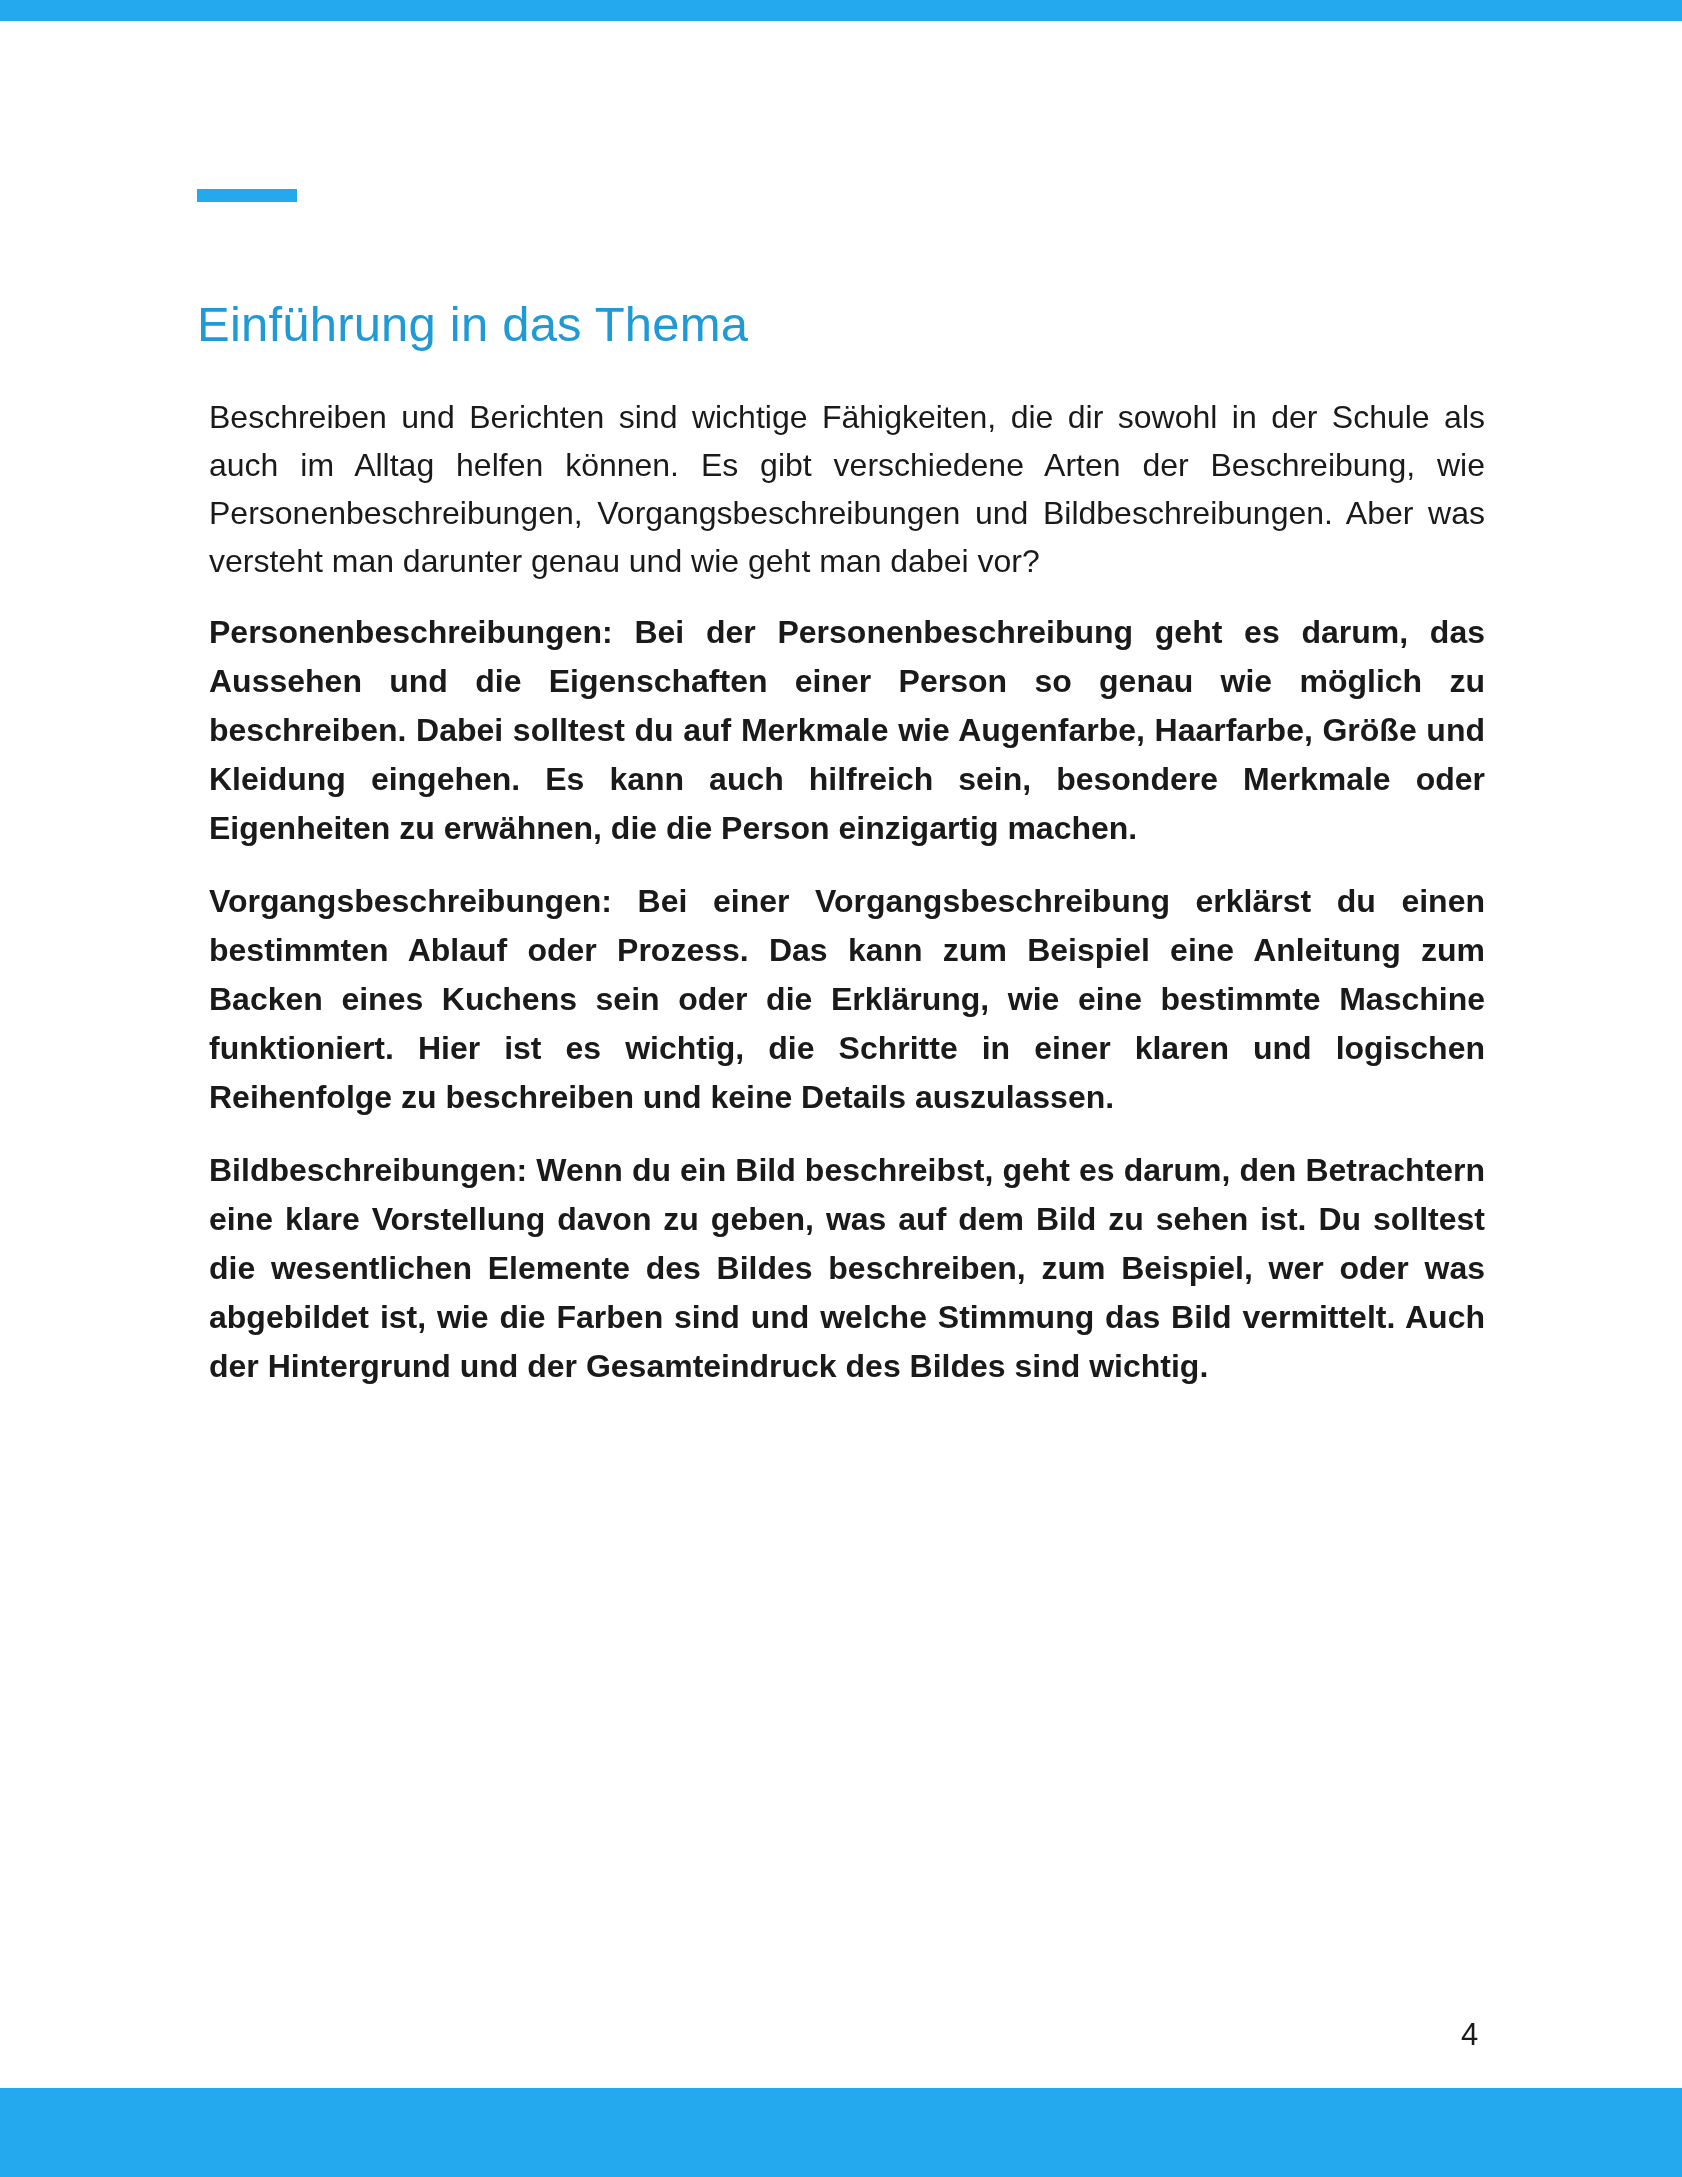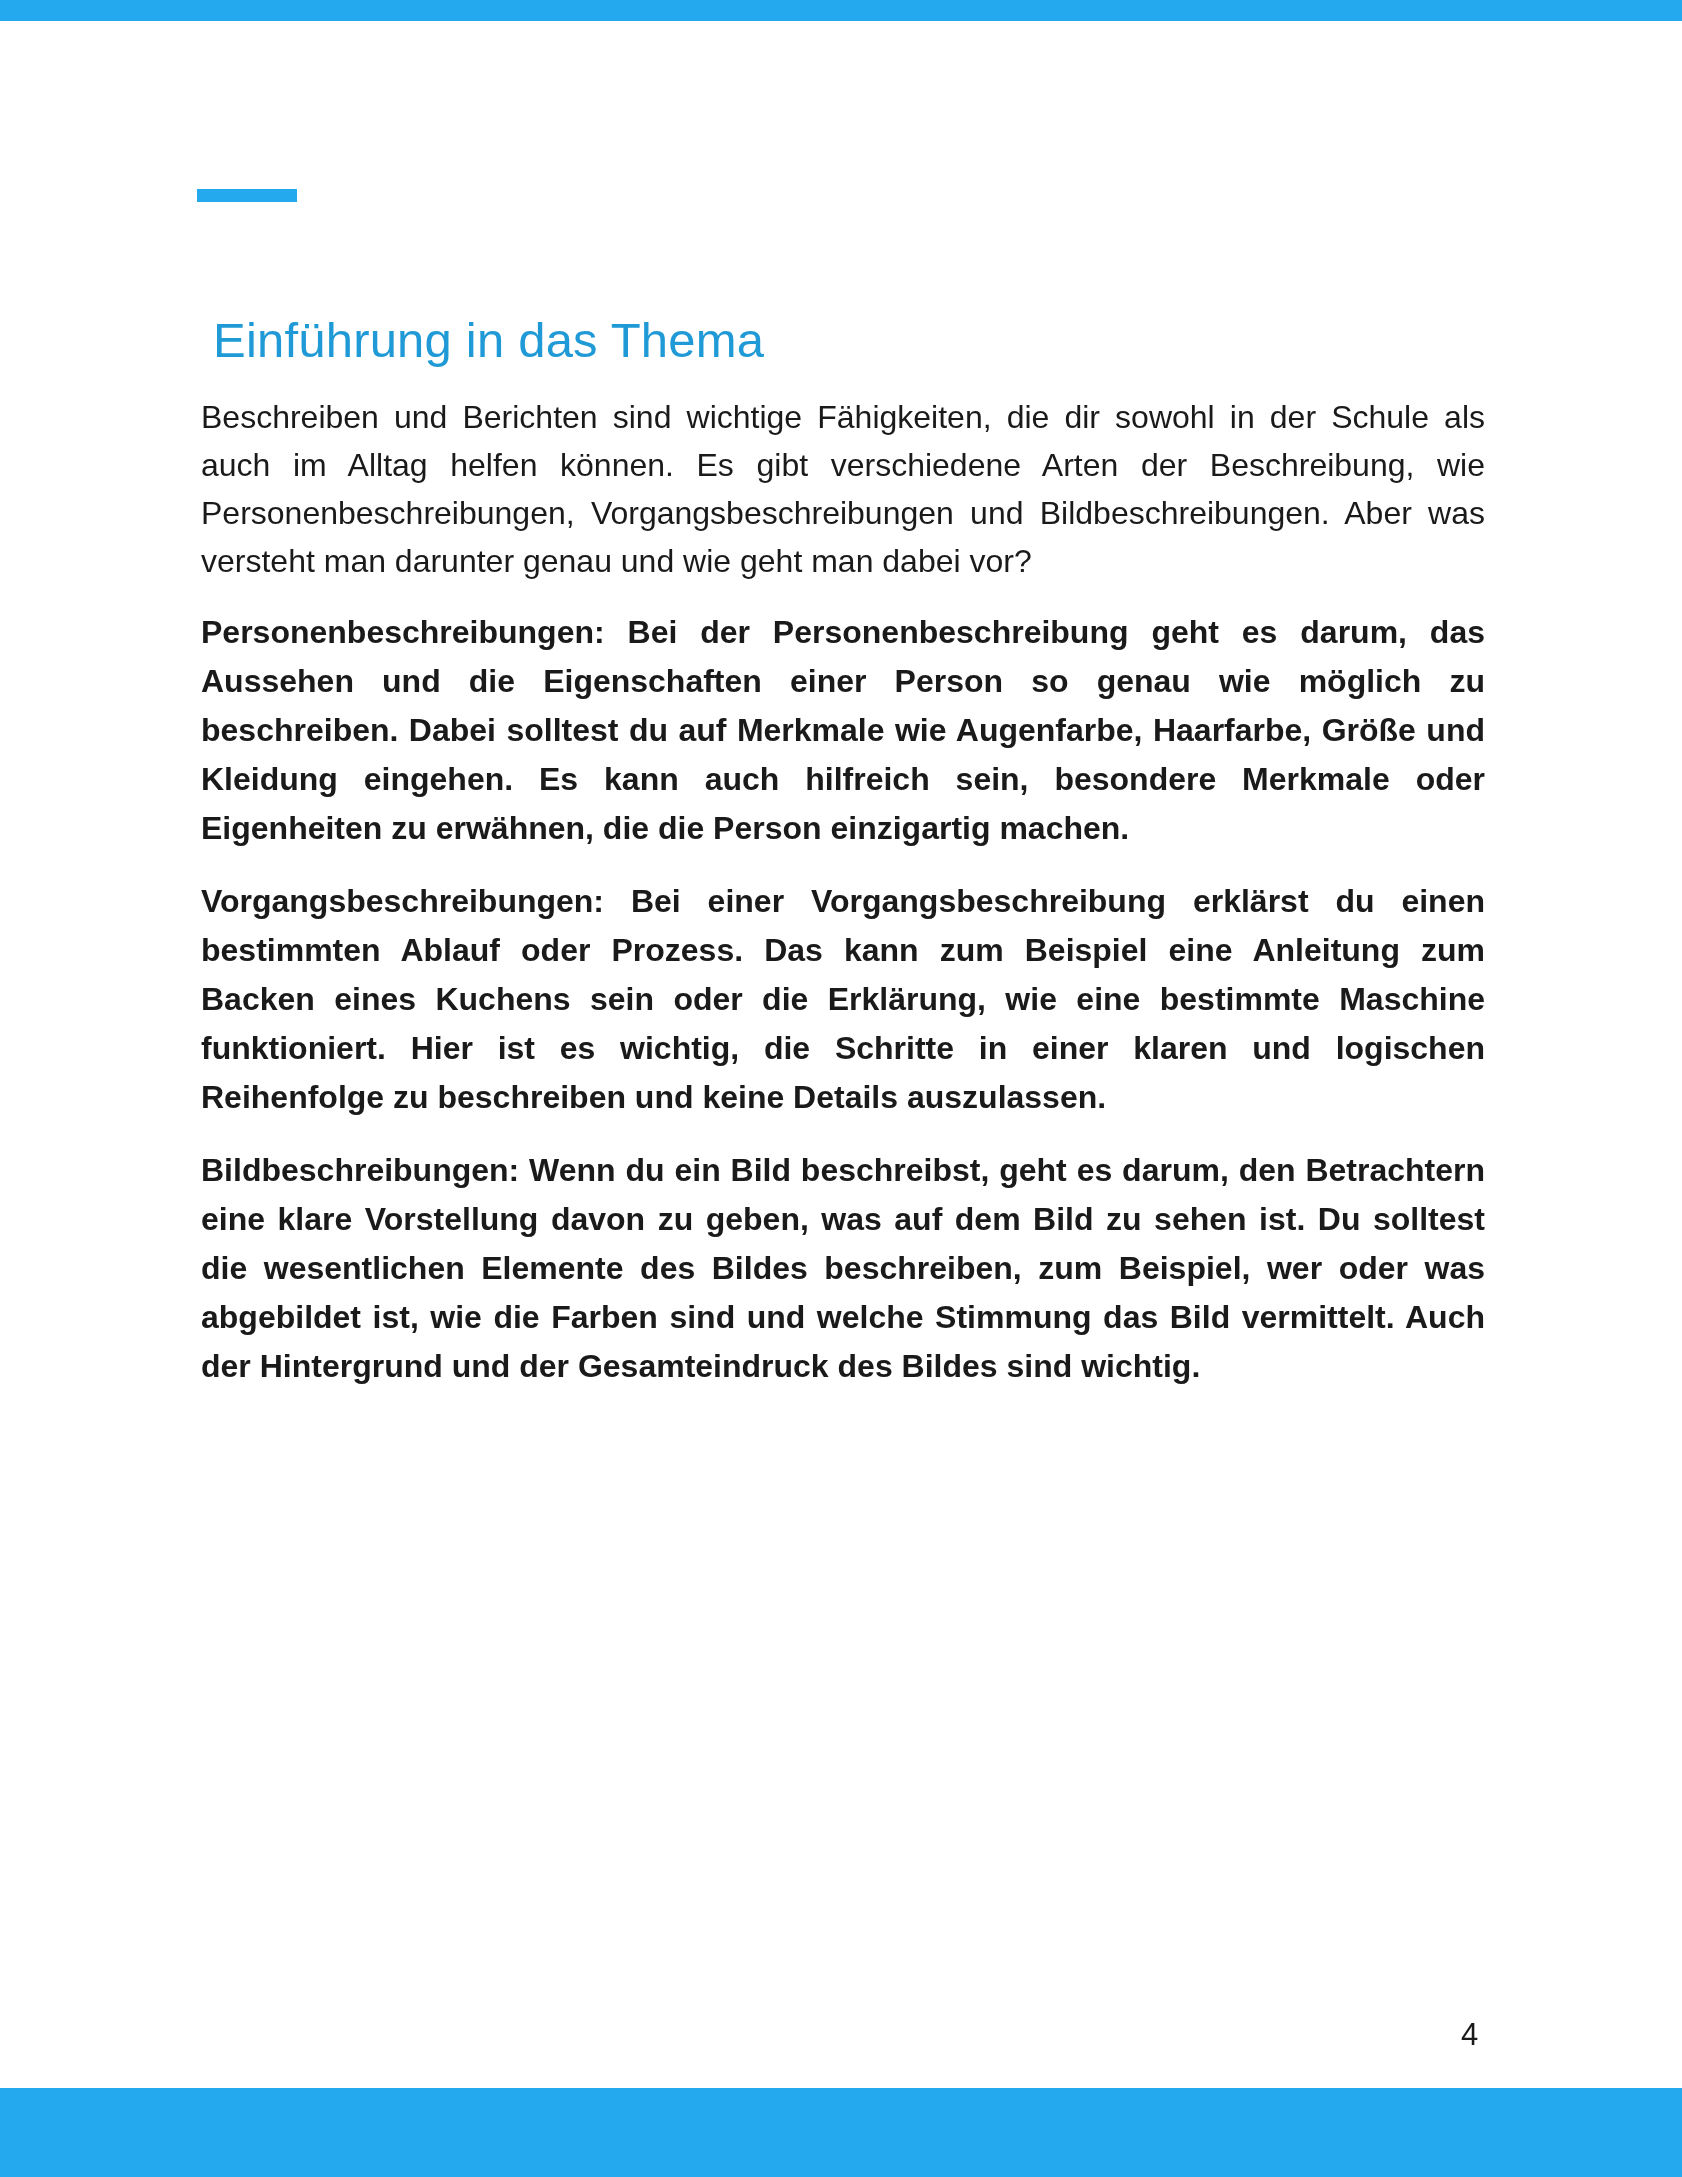--- a/index.html
+++ b/index.html
@@ -45,38 +45,38 @@
     width: 100px;
     height: 13px;
     background: #24A9EF;
   }
 
   .page-title {
     position: absolute;
     left: 197px;
     top: 297px;
     width: 1288px;
-    margin: 16px;
+    margin: 0;
     font-size: 49px;
     font-weight: 400;
     line-height: 1.12;
     letter-spacing: 0.2px;
     color: #1F9AD6;
     white-space: nowrap;
   }
 
   .body-block {
     position: absolute;
     left: 197px;
     top: 393px;
     width: 1288px;
   }
 
   .body-para {
-    margin: 0 0 23px 4px;
+    margin: 0 0 23px 12px;
     font-size: 32px;
     font-weight: 400;
     line-height: 48px;
     color: #1A1A1A;
     text-align: justify;
     text-justify: inter-word;
     hyphens: none;
   }
 
   .body-para.loose {

